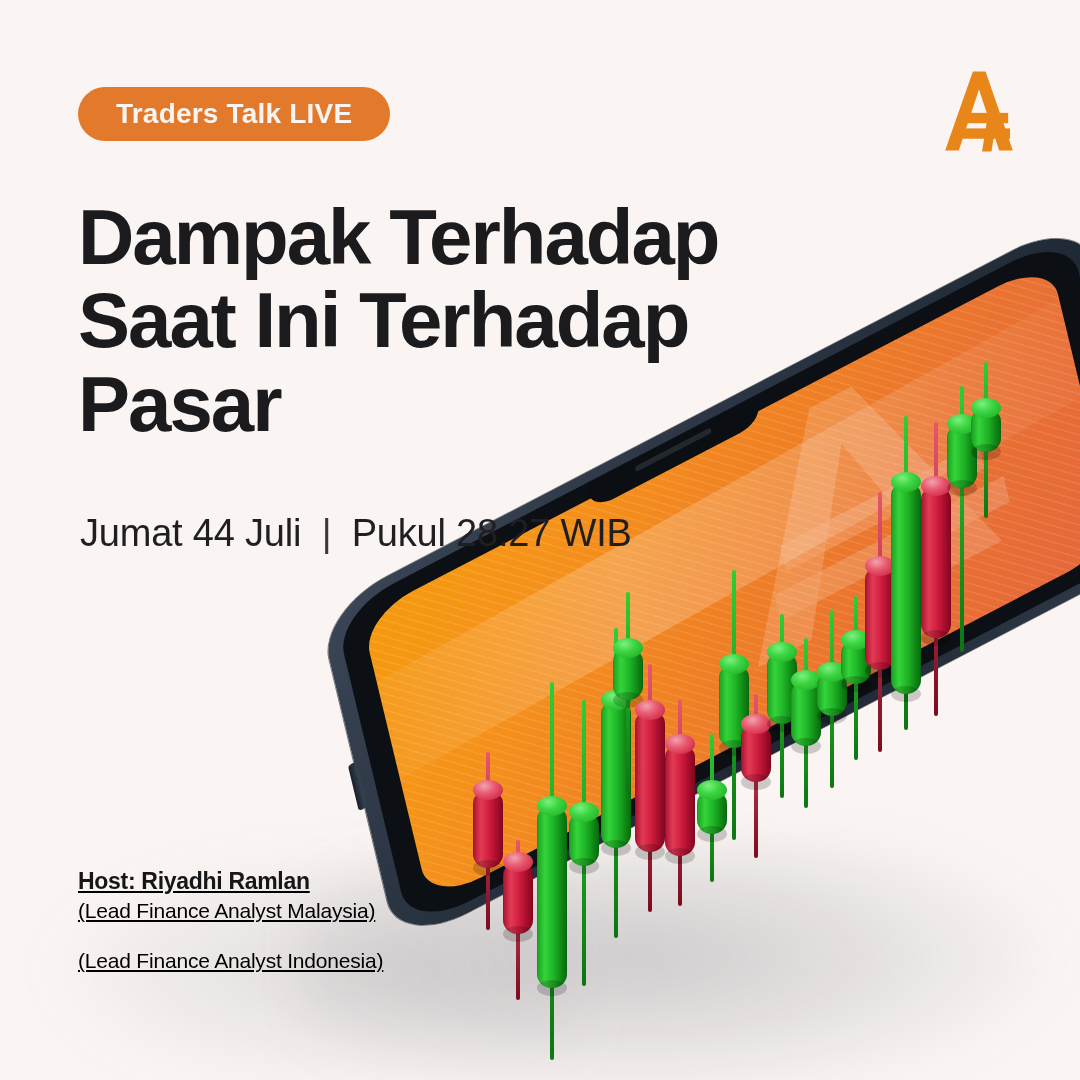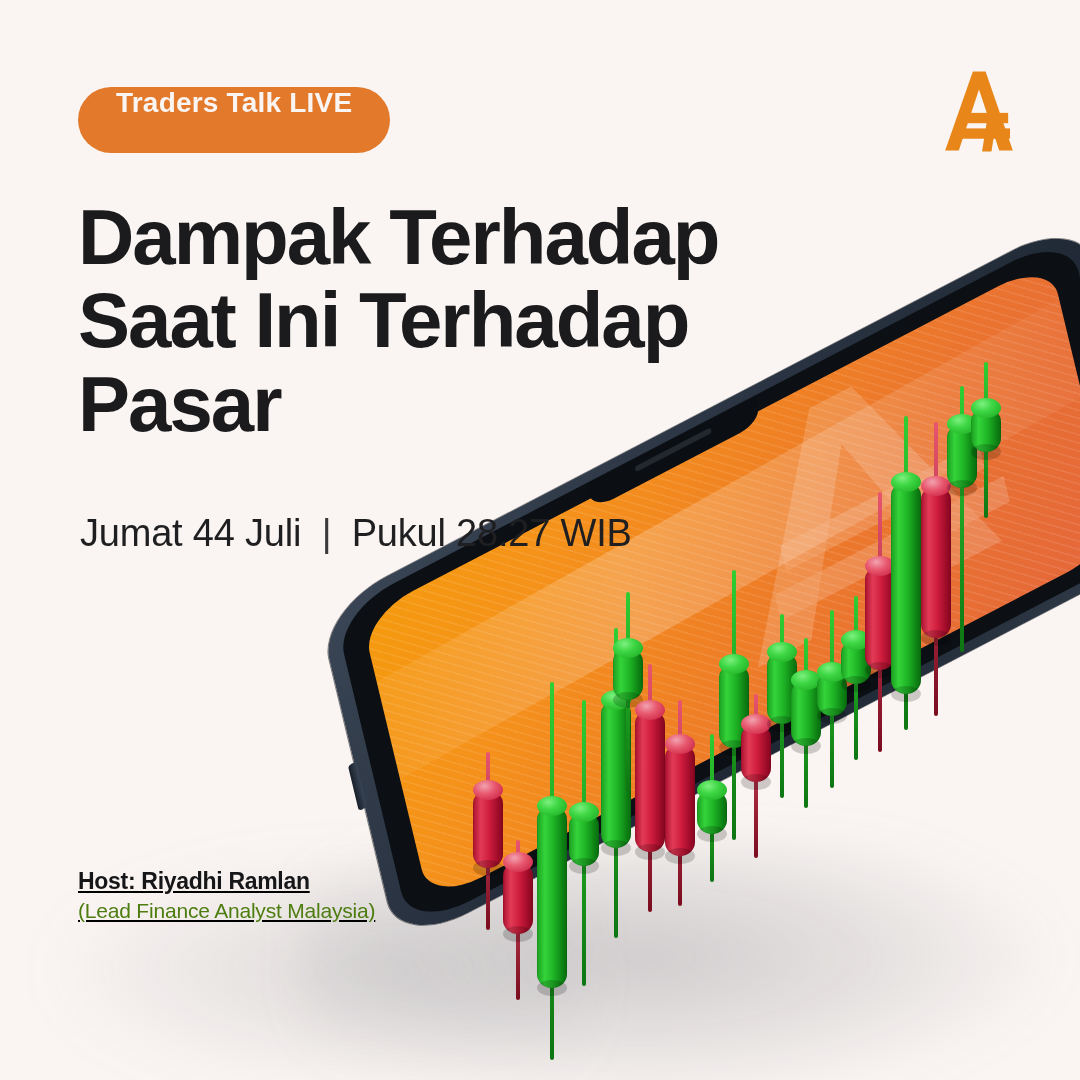--- a/index.html
+++ b/index.html
@@ -21,22 +21,22 @@
   #ambient-shadow2{
     position:absolute; left:60px; top:860px; width:520px; height:220px;
     background:radial-gradient(ellipse at 60% 50%, rgba(120,120,130,.22) 0%, rgba(140,140,150,.10) 48%, rgba(160,160,170,0) 75%);
     filter:blur(26px);
     pointer-events:none;
   }
 
   
   #badge{
     position:absolute; left:78px; top:87px;
-    height:66px; padding:0 38px;
-    display:flex; align-items:flex-start;
+    height:54px; padding:0 38px;
+    display:flex; align-items:center;
     background:#E2792B;
     border-radius:33px;
     color:#FAF5F2;
     font-size:28px; font-weight:bold; letter-spacing:.2px;
     white-space:nowrap;
   }
 
   
   #logo{ position:absolute; left:932px; top:62px; width:94px; height:98px; }
 
@@ -51,21 +51,21 @@
     position:absolute; left:80px; top:512px;
     font-size:38px; font-weight:normal; color:#1F1F21;
     letter-spacing:-0.2px; white-space:nowrap;
   }
   #datetime .sep{ padding:0 10px; font-weight:300; color:#3a3a3c; }
 
   
   #credits{ position:absolute; left:78px; top:868px; width:470px; }
   .credit-block{ margin-bottom:26px;text-decoration:underline; }
   .credit-name{ font-size:23px; font-weight:bold; color:#161618; letter-spacing:-0.3px; white-space:nowrap; }
-  .credit-role{ font-size:21px; font-weight:normal; color:#4d7c0f; margin-top:4px; letter-spacing:-0.2px; white-space:nowrap; }
+  .credit-role{ font-size:21px; font-weight:normal; color:#000000; margin-top:4px; letter-spacing:-0.2px; white-space:nowrap; }
 
   
   #scene{ position:absolute; inset:0; pointer-events:none; }
 
   
   #phone-wrap{
     position:absolute; left:318px; top:612px;
     width:860px; height:560px;
     transform: rotate(-27.5deg) skewX(-14deg) scale(1,.60);
     transform-origin: 0 0;
@@ -343,14 +343,15 @@
   <span class="sep">|</span>
   <span>Pukul 28.27 WIB</span>
 </div>
 
 <div id="credits">
     <div class="credit-block">
       <div class="credit-name">Host: Riyadhi Ramlan</div>
       <div class="credit-role">(Lead Finance Analyst Malaysia)</div>
     </div>
     <div class="credit-block">
+      <div class="credit-role">(Lead Finance Analyst Indonesia)</div>
     </div>
   </div>
 
 </body></html>

